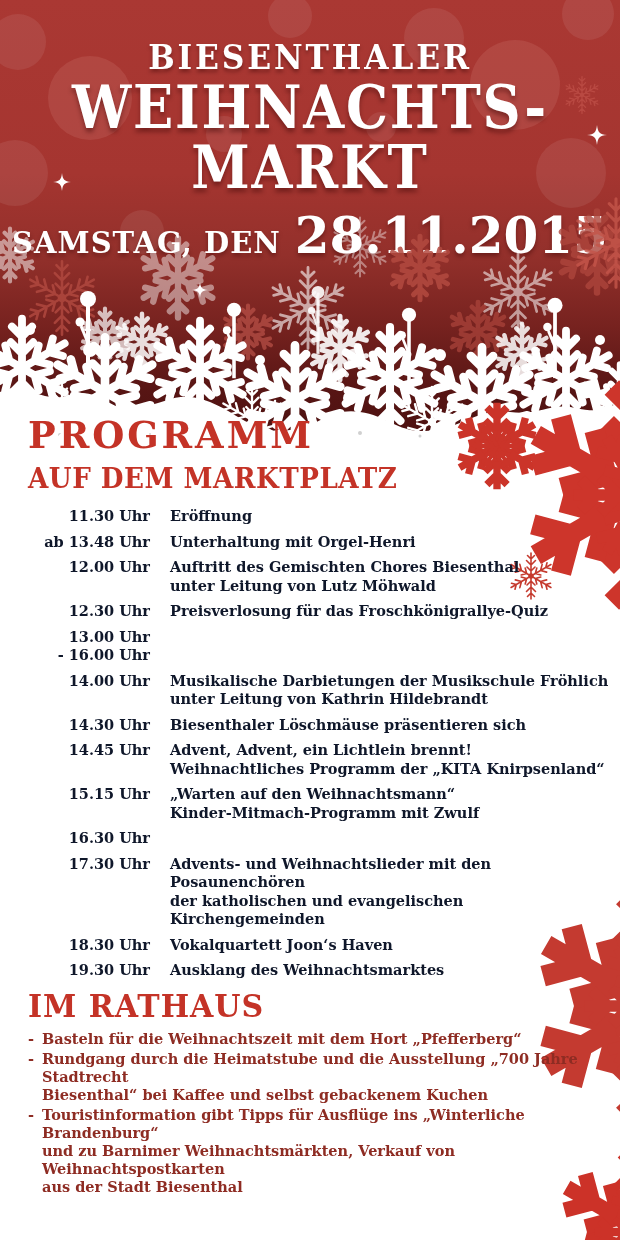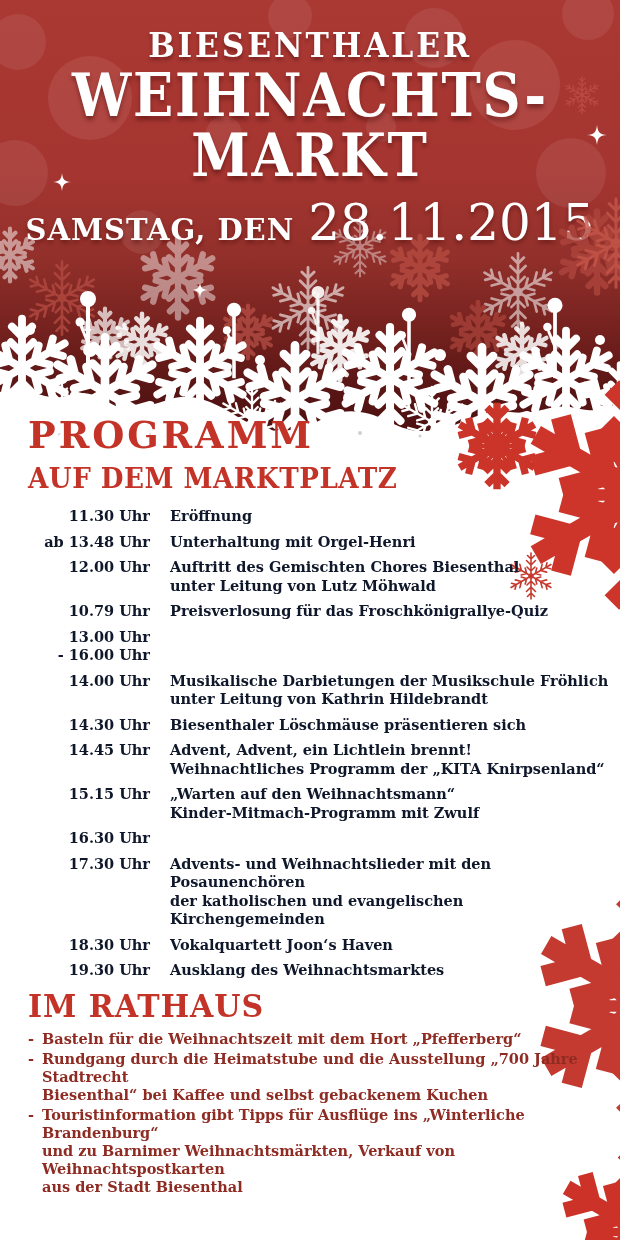--- a/index.html
+++ b/index.html
@@ -9,37 +9,37 @@
     font-family:"DejaVu Serif","Liberation Serif",serif;
   }
   
   .header{
     position:absolute;left:0;top:0;width:620px;height:455px;
     background:linear-gradient(180deg,#aa3833 0%,#a53530 38%,#93302b 56%,#76221f 72%,#571514 86%,#470f0e 100%);
     z-index:1;
   }
   .bokeh{position:absolute;border-radius:50%;background:rgba(255,255,255,.08);}
   .bokeh.warm{background:rgba(246,190,180,.12);}
-  .title-wrap{position:relative;text-align:center;padding-top:26px;color:#ffffff;z-index:2;}
+  .title-wrap{position:relative;text-align:center;padding-top:38px;color:#ffffff;z-index:2;}
   .title-top{
     margin:0;font-size:33px;font-weight:bold;letter-spacing:3px;
     transform:scaleX(.95);transform-origin:center;
     text-shadow:0 3px 4px rgba(50,0,0,.4);
   }
   .title-main{
     margin:1px 0;font-size:60px;line-height:.98;font-weight:bold;letter-spacing:2px;
     transform:scaleX(.88);transform-origin:center;
     text-shadow:0 4px 5px rgba(50,0,0,.4);
   }
   .date-line{
     margin-top:9px;display:flex;justify-content:center;align-items:baseline;gap:14px;
     text-shadow:0 3px 4px rgba(50,0,0,.4);
   }
   .date-label{font-size:29px;font-weight:bold;letter-spacing:1px;}
-  .date-value{font-size:50px;font-weight:normal;}
+  .date-value{font-size:50px;font-weight:bold;}
   
   .fl{position:absolute;overflow:visible;z-index:2;}
   .edge{position:absolute;left:0;top:240px;width:620px;height:215px;z-index:2;}
   
   .content{
     position:absolute;left:0;top:415px;width:620px;box-sizing:border-box;
     padding:0 10px 0 28px;z-index:5;
   }
   .h-program{
     margin:0;color:#c43327;font-size:38px;font-weight:bold;letter-spacing:3px;
@@ -310,21 +310,21 @@
       <div class="prow">
           <div class="ptime">ab 13.48 Uhr</div>
           <div class="pdesc">Unterhaltung mit Orgel-Henri</div>
         </div>
       <div class="prow">
           <div class="ptime">12.00 Uhr</div>
           <div class="pdesc">Auftritt des Gemischten Chores Biesenthal
 unter Leitung von Lutz Möhwald</div>
         </div>
       <div class="prow">
-          <div class="ptime">10.79 Uhr</div>
+          <div class="ptime">12.30 Uhr</div>
           <div class="pdesc">Preisverlosung für das Froschkönigrallye-Quiz</div>
         </div>
       <div class="prow">
           <div class="ptime">13.00 Uhr
 - 16.00 Uhr</div>
         </div>
       <div class="prow">
           <div class="ptime">14.00 Uhr</div>
           <div class="pdesc">Musikalische Darbietungen der Musikschule Fröhlich
 unter Leitung von Kathrin Hildebrandt</div>

